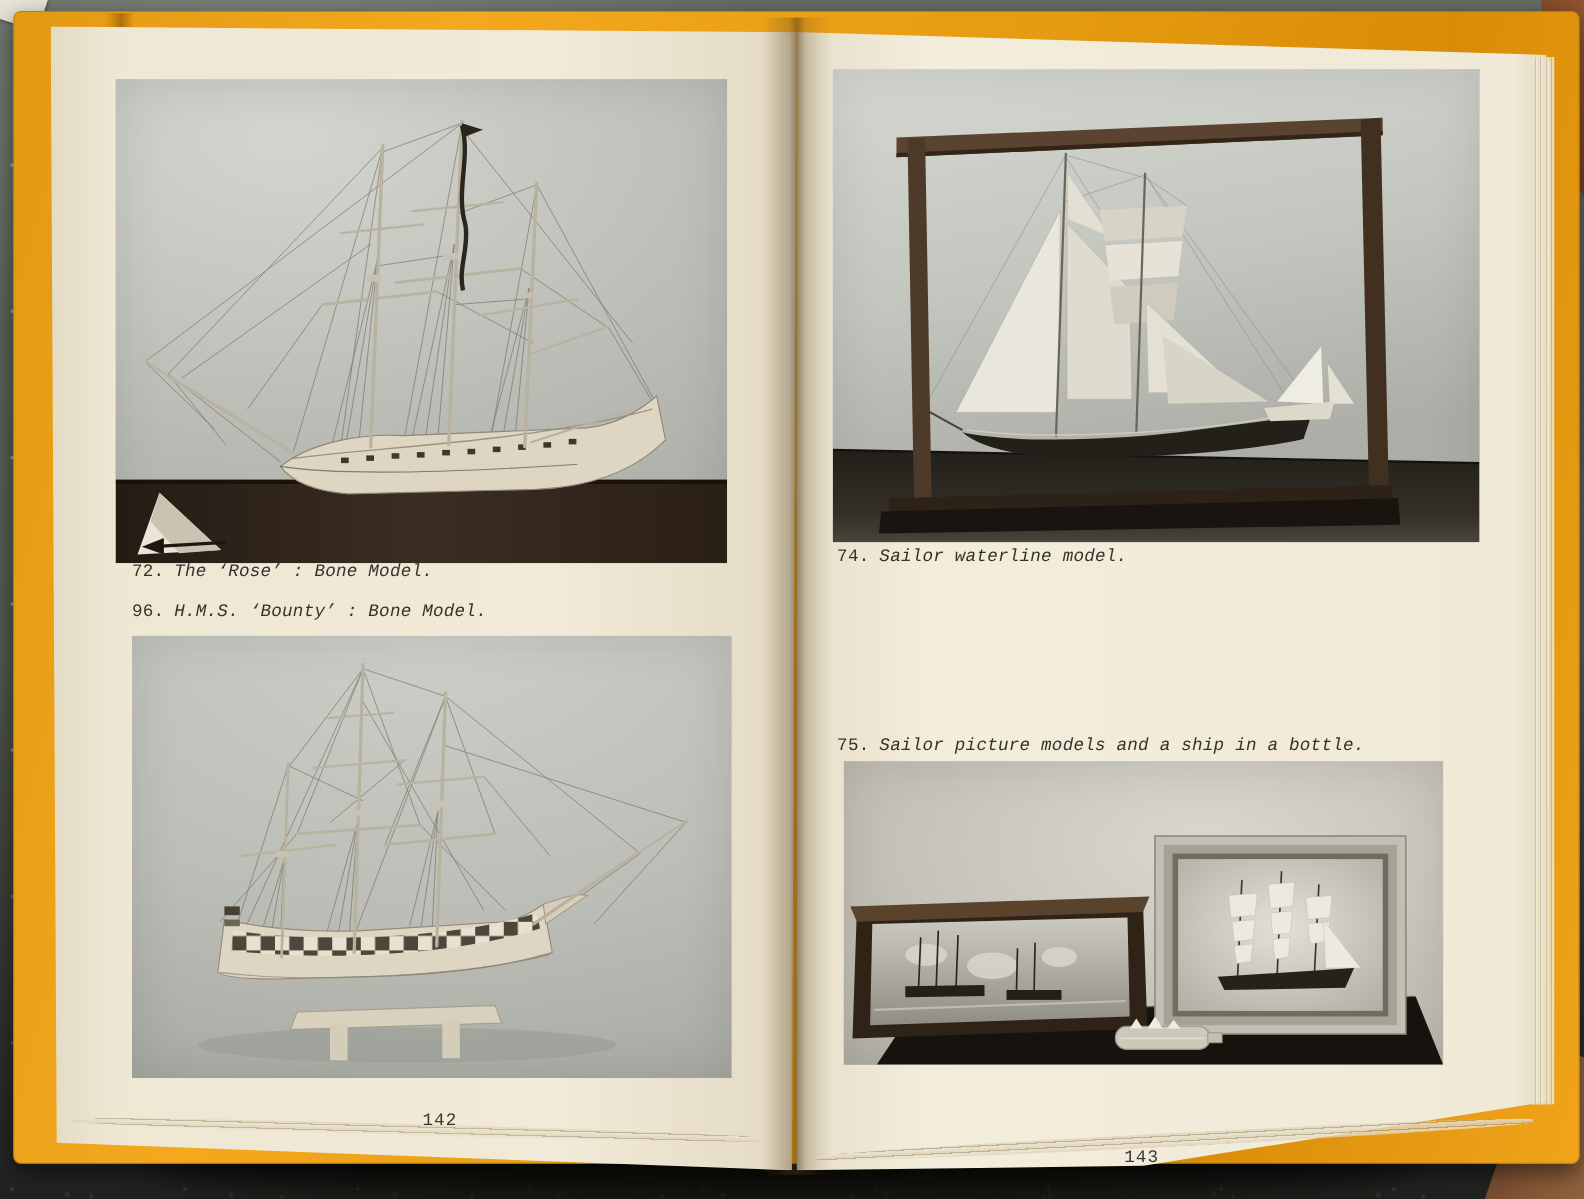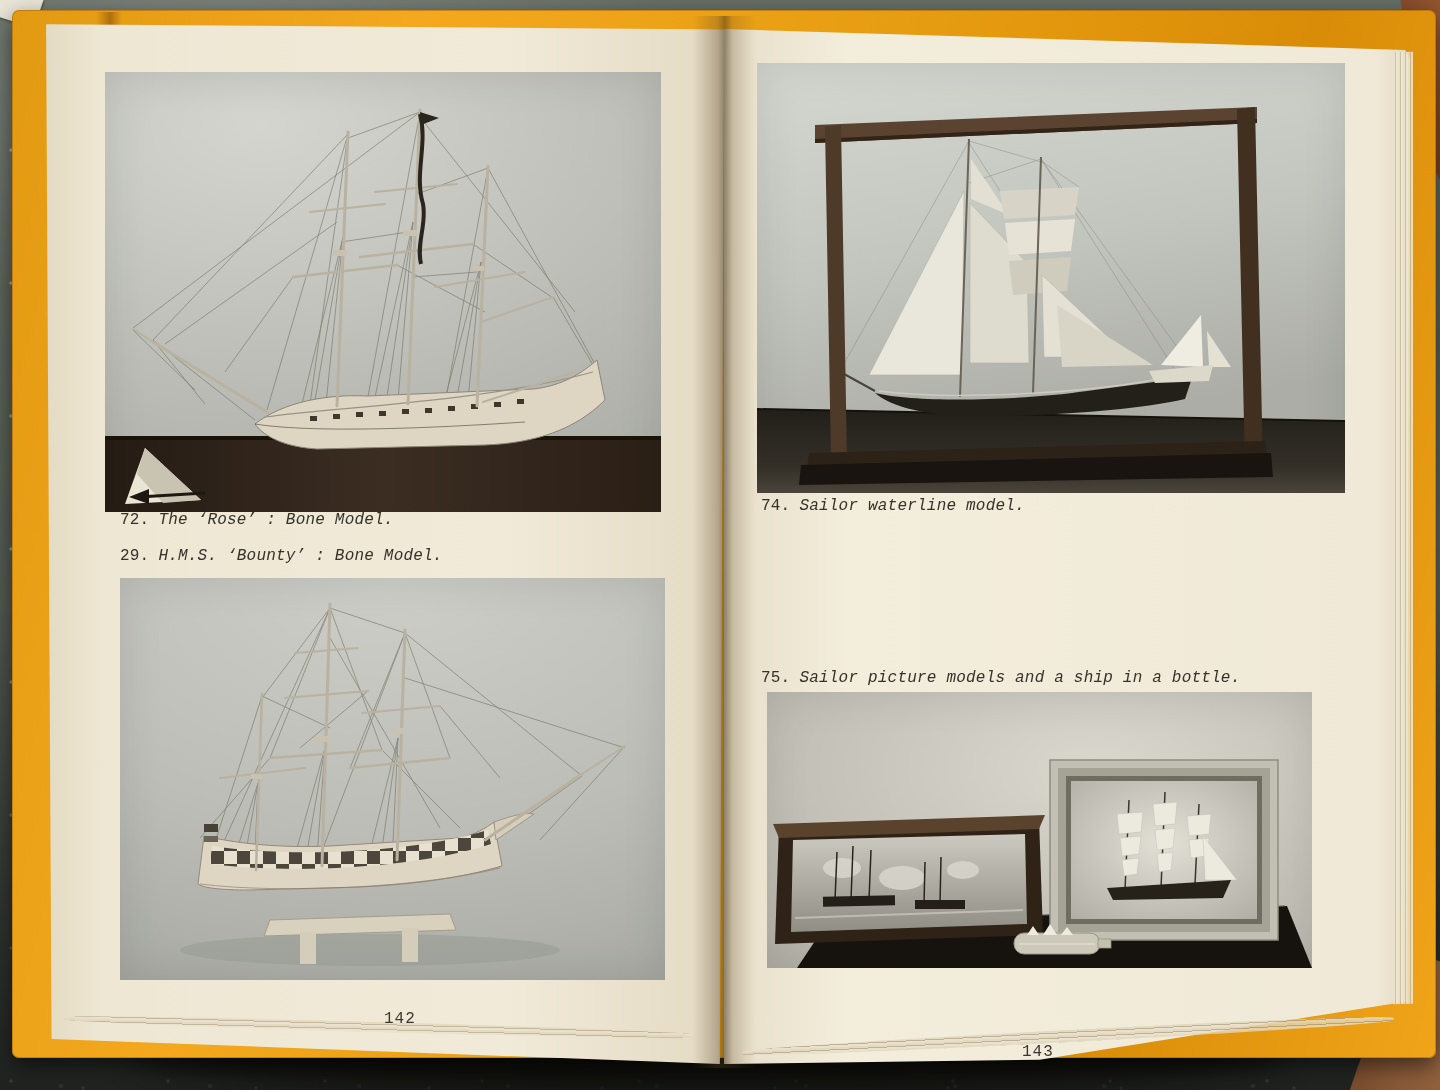--- a/index.html
+++ b/index.html
@@ -387,21 +387,21 @@
           <polygon points="294,243 300,235 306,243"></polygon>
       </g>
       <line x1="252" y1="252" x2="328" y2="252" stroke="#e7e4d6" stroke-width="1.5" opacity=".7"></line>
     </svg>
   </div>
 
   <div id="cap72" class="caption">
     <span class="num">72.</span><span class="txt">The ‘Rose’ : Bone Model.</span>
   </div>
   <div id="cap73" class="caption">
-    <span class="num">29.</span><span class="txt">H.M.S. ‘Bounty’ : Bone Model.</span>
+    <span class="num">96.</span><span class="txt">H.M.S. ‘Bounty’ : Bone Model.</span>
   </div>
   <div id="cap74" class="caption">
     <span class="num">74.</span><span class="txt">Sailor waterline model.</span>
   </div>
   <div id="cap75" class="caption">
     <span class="num">75.</span><span class="txt">Sailor picture models and a ship in a bottle.</span>
   </div>
   <div id="pn142" class="pagenum">142</div>
   <div id="pn143" class="pagenum">143</div>
 

